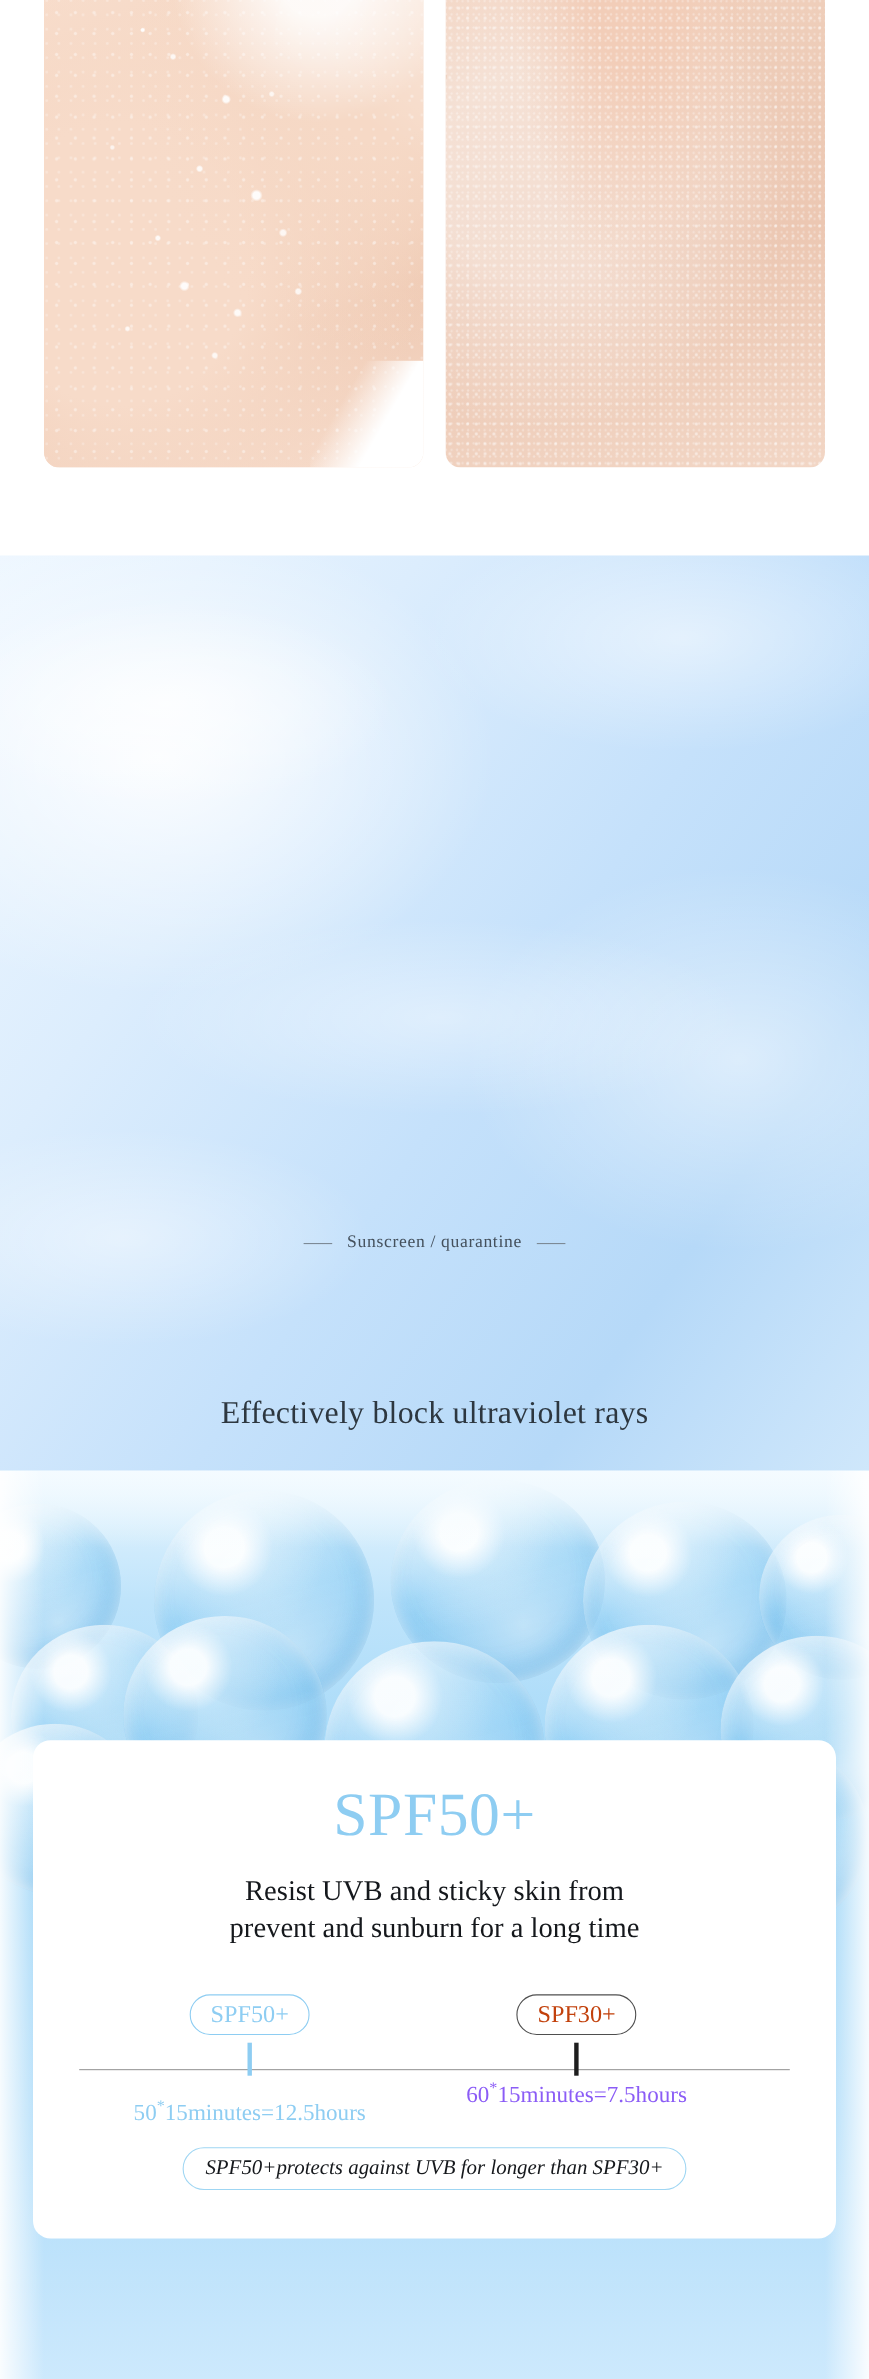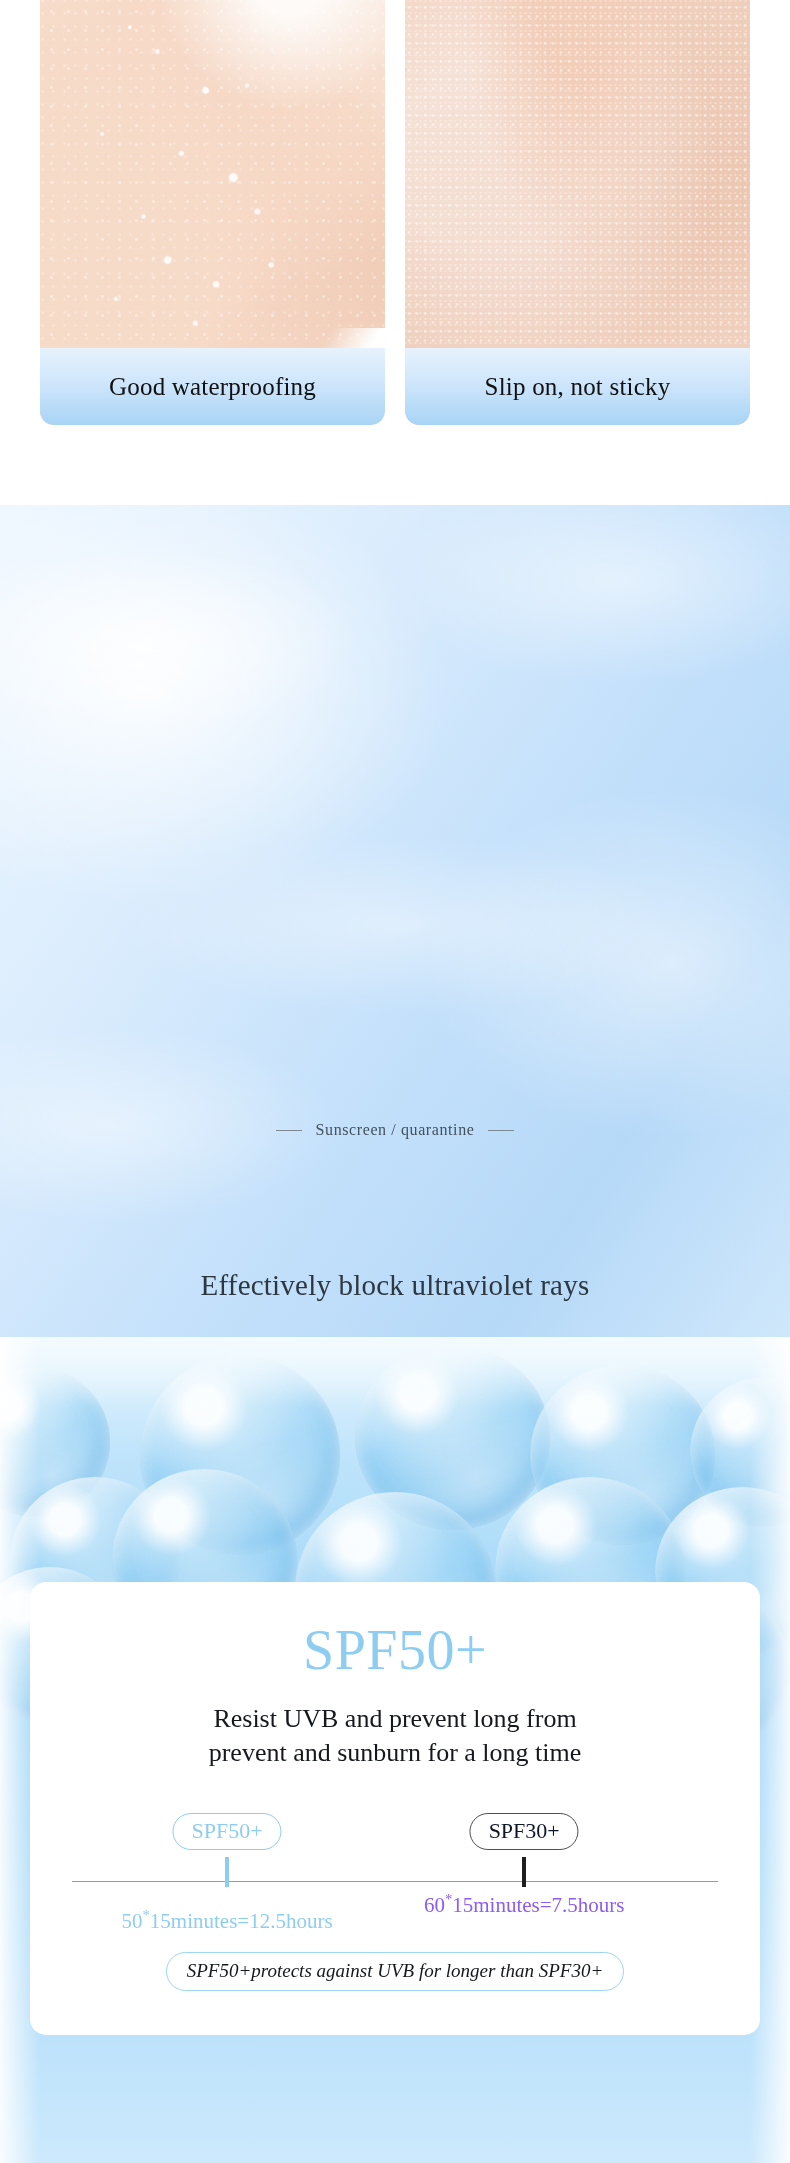--- a/index.html
+++ b/index.html
@@ -236,21 +236,21 @@
     position:absolute;
     top:0;
     transform:translateX(-50%);
     padding:5px 18px 6px;
     border-radius:999px;
     font-size:22px;
     line-height:1.1;
     white-space:nowrap;
   }
   .pill-blue{ border:1.6px solid #8ecdf2; color:#8ecdf2; }
-  .pill-dark{ border:1.6px solid #4f4f4f; color:#0f172a; }
+  .pill-dark{ border:1.6px solid #4f4f4f; color:#c2410c; }
   .tick{
     position:absolute;
     top:44px;
     width:4px;
     height:30px;
     transform:translateX(-50%);
   }
   .tick-blue{ background:#8ecdf2; }
   .tick-dark{ background:#1e1e1e; }
   .axis{
@@ -286,28 +286,26 @@
 </head>
 <body>
 
 <section class="swatch-section">
   <div class="swatch-row">
 
     <div class="swatch-card">
       <div class="skin-a"></div>
       <div class="droplets"></div>
       <div class="corner-white"></div>
-      <div class="caption">Good waterproofing</div>
     </div>
 
     <div class="swatch-card">
       <div class="skin-b"></div>
       <div class="pores"></div>
       <div class="knuckle"></div>
-      <div class="caption">Slip on, not sticky</div>
     </div>
 
   </div>
 </section>
 
 <section class="sky-section">
 
   <div class="cloud" style="left:-60px;  top:40px;  width:420px; height:190px; opacity:.8;"></div>
   <div class="cloud" style="left:380px;  top:-30px; width:480px; height:210px; opacity:.55;"></div>
   <div class="cloud" style="left:120px;  top:330px; width:560px; height:180px; opacity:.45;"></div>
@@ -339,21 +337,21 @@
   <div class="bubble" style="left:-30px; top:230px; width:160px; height:155px;"></div>
   <div class="bubble" style="left:610px; top:245px; width:180px; height:175px;"></div>
 
   <div class="bub-fade-top"></div>
   <div class="bub-fade-l"></div>
   <div class="bub-fade-r"></div>
 
   <div class="card">
     <div class="card-spf">SPF50+</div>
     <div class="card-desc">
-      <span>Resist UVB and prevent long from</span><br>
+      <span>Resist UVB and sticky skin from</span><br>
       <span>prevent and sunburn for a long time</span>
     </div>
 
     <div class="compare">
       <div class="axis"></div>
 
       <div class="pill pill-blue" style="left:24%;">SPF50+</div>
       <div class="tick tick-blue" style="left:24%;"></div>
       <div class="calc calc-blue" style="left:24%;margin-top:16px;">
         <span>50</span><sup>*</sup><span>15minutes=12.5hours</span>

